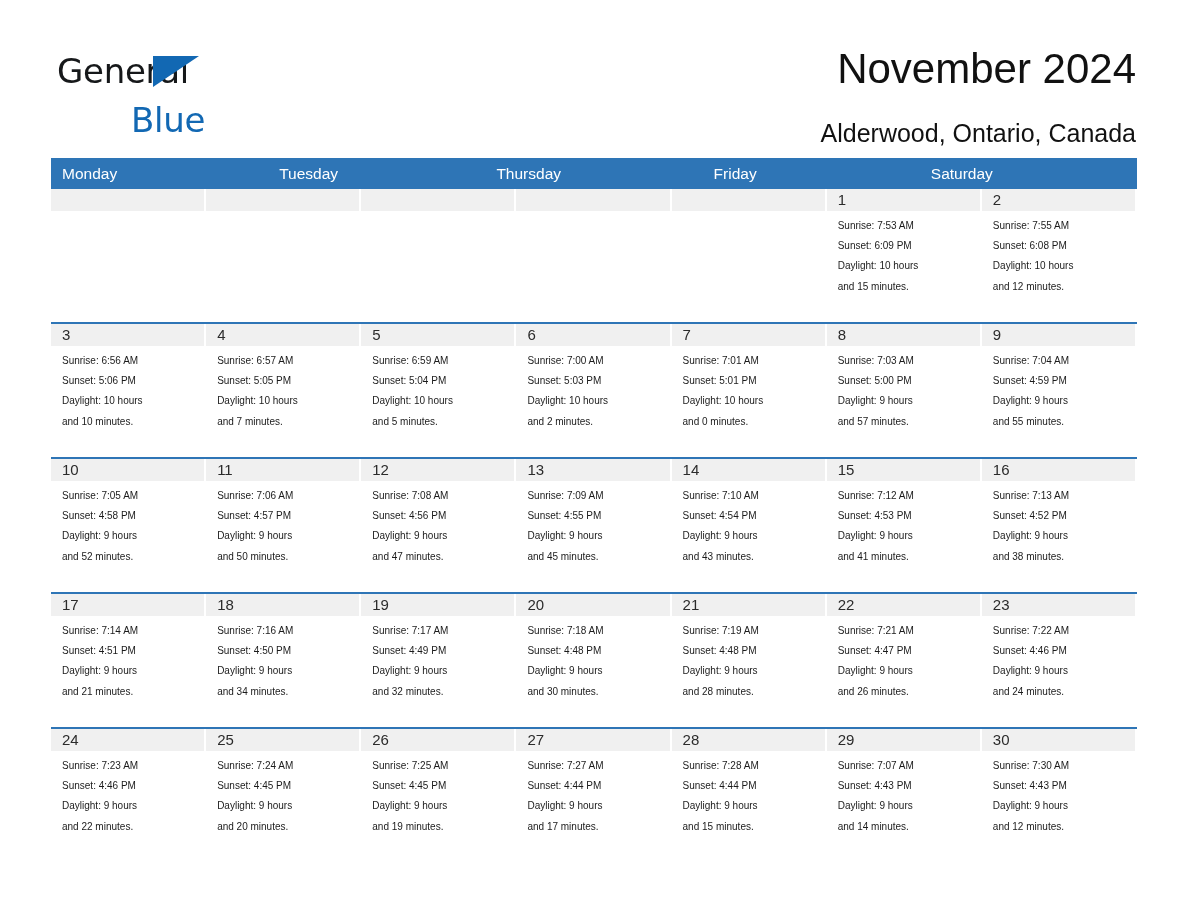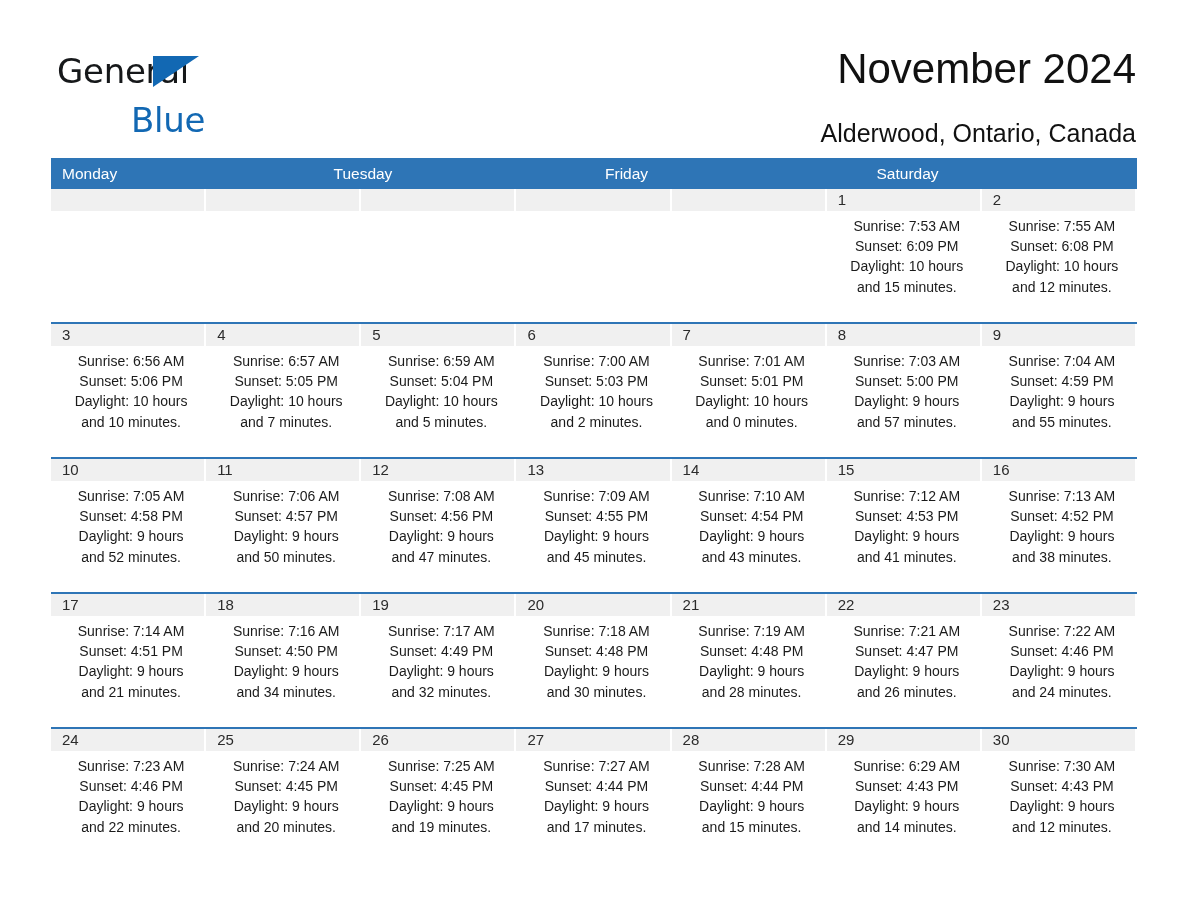--- a/index.html
+++ b/index.html
@@ -145,25 +145,24 @@
     font-size: 15px;
     color: #2b2b2b;
     font-family: "Liberation Sans", sans-serif;
   }
   .day-cell.empty .day-number {
     background: #f0f0f0;
     color: transparent;
   }
   .day-details {
     padding: 5px 4px 0 11px;
-    font-size: 14px;
+    font-size: 10px;
     line-height: 20.2px;
     color: #1b1b1b;
     font-family: "Liberation Sans", sans-serif;
-    text-align: center;
   }
   .day-details div {
     white-space: nowrap;
   }
 </style>
 </head>
 <body>
 
 <div class="page">
 
@@ -177,20 +176,21 @@
     <div class="title-block">
       <div class="month-title">November 2024</div>
       <div class="location-title">Alderwood, Ontario, Canada</div>
     </div>
   </div>
 
   <div class="calendar">
     <div class="weekday-row" id="weekday-row">
         <div class="weekday-cell">Monday</div>
         <div class="weekday-cell">Tuesday</div>
+        <div class="weekday-cell">Thursday</div>
         <div class="weekday-cell">Friday</div>
         <div class="weekday-cell">Saturday</div>
       </div>
     <div id="weeks-container">
         <div class="week-row first">
           <div class="day-cell empty">
             <div class="day-number"></div>
           </div>
           <div class="day-cell empty">
             <div class="day-number"></div>
@@ -460,21 +460,21 @@
             <div class="day-details">
               <div>Sunrise: 7:28 AM</div>
               <div>Sunset: 4:44 PM</div>
               <div>Daylight: 9 hours</div>
               <div>and 15 minutes.</div>
             </div>
           </div>
           <div class="day-cell">
             <div class="day-number">29</div>
             <div class="day-details">
-              <div>Sunrise: 6:29 AM</div>
+              <div>Sunrise: 7:07 AM</div>
               <div>Sunset: 4:43 PM</div>
               <div>Daylight: 9 hours</div>
               <div>and 14 minutes.</div>
             </div>
           </div>
           <div class="day-cell">
             <div class="day-number">30</div>
             <div class="day-details">
               <div>Sunrise: 7:30 AM</div>
               <div>Sunset: 4:43 PM</div>

